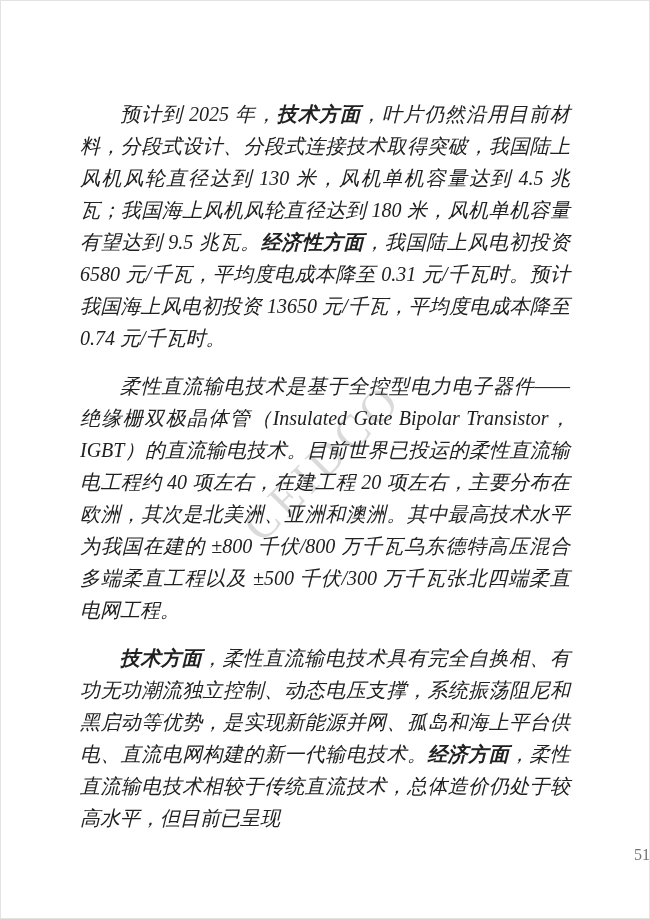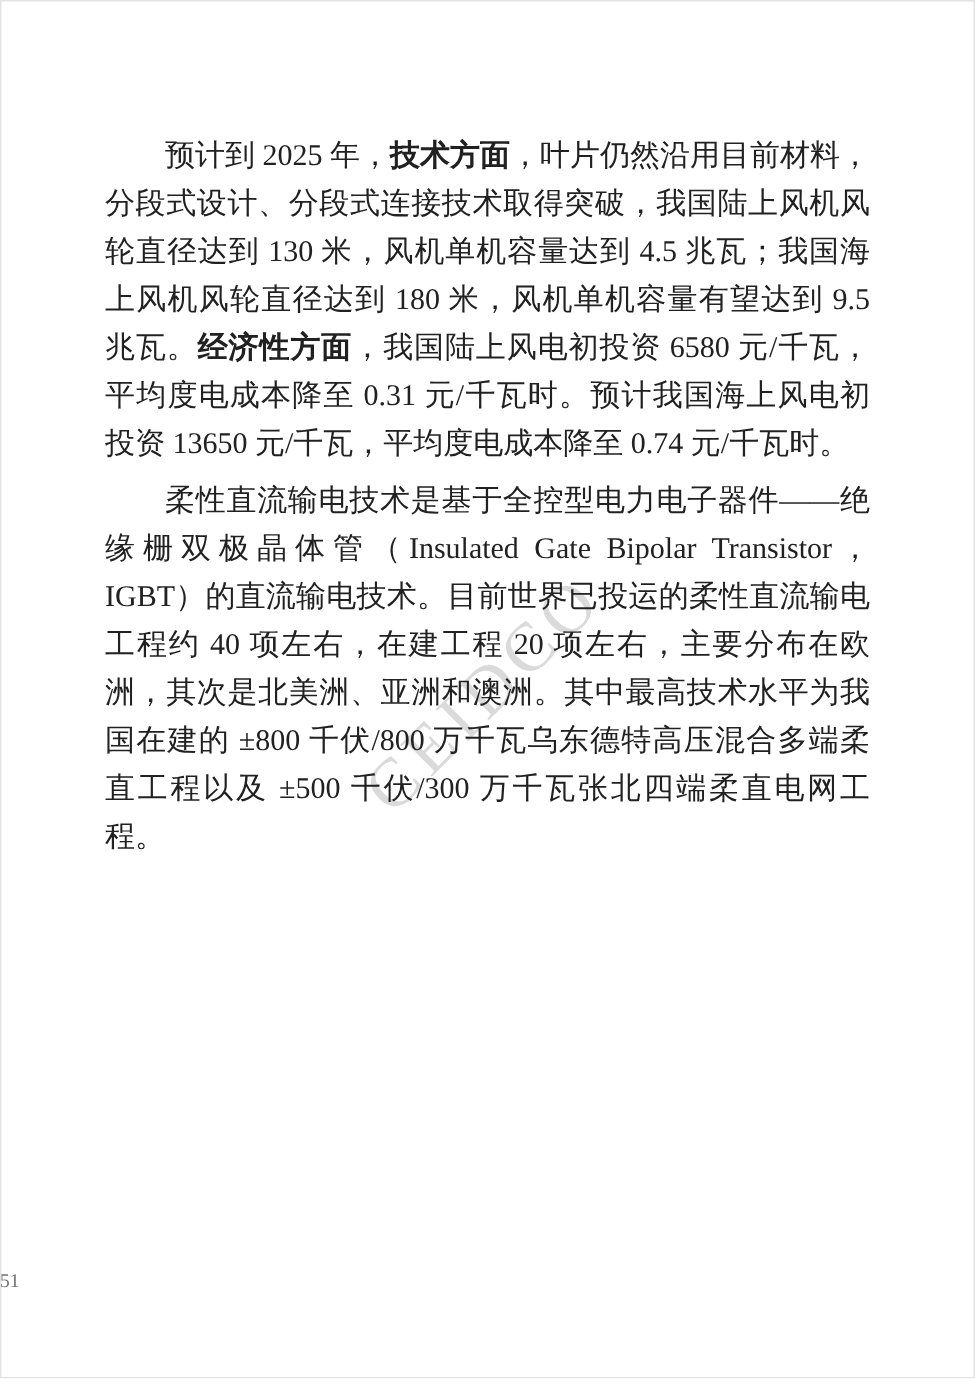--- a/index.html
+++ b/index.html
@@ -29,40 +29,41 @@
     position: absolute;
     left: 64px;
     top: 82px;
     width: 522px;
     z-index: 1;
     color: #212121;
     font-size: 20px;
     line-height: 32px;
     text-align: justify;
   }
-  .content p { margin: 6px; padding: 0; }
+  .content p { margin: 16px; padding: 0; font-style: italic; }
   .content p.body { text-indent: 2em; }
   .content p.heading { text-indent: 0; font-weight: bold; }
   .content .bold { font-weight: bold; }
   .page-number {
     position: absolute;
     left: 0;
     right: 0;
     top: 846px;
-    text-align: left;
-    font-size: 13px;
+    text-align: right;
+    font-size: 16px;
     color: #737373;
     z-index: 1;
   }
 </style>
 </head>
 <body>
 
 <div class="page">
   <div class="watermark">CEIDCO</div>
 
   <div class="content" id="content">
       <p class="body"><span>预计到 2025 年，</span><span class="bold">技术方面</span><span>，叶片仍然沿用目前材料，分段式设计、分段式连接技术取得突破，我国陆上风机风轮直径达到 130 米，风机单机容量达到 4.5 兆瓦；我国海上风机风轮直径达到 180 米，风机单机容量有望达到 9.5 兆瓦。</span><span class="bold">经济性方面</span><span>，我国陆上风电初投资 6580 元/千瓦，平均度电成本降至 0.31 元/千瓦时。预计我国海上风电初投资 13650 元/千瓦，平均度电成本降至 0.74 元/千瓦时。</span></p>
       <p class="body"><span>柔性直流输电技术是基于全控型电力电子器件——绝缘栅双极晶体管（Insulated Gate Bipolar Transistor，IGBT）的直流输电技术。目前世界已投运的柔性直流输电工程约 40 项左右，在建工程 20 项左右，主要分布在欧洲，其次是北美洲、亚洲和澳洲。其中最高技术水平为我国在建的 ±800 千伏/800 万千瓦乌东德特高压混合多端柔直工程以及 ±500 千伏/300 万千瓦张北四端柔直电网工程。</span></p>
+      <p class="body"><span class="bold">技术方面</span><span>，柔性直流输电技术具有完全自换相、有功无功潮流独立控制、动态电压支撑，系统振荡阻尼和黑启动等优势，是实现新能源并网、孤岛和海上平台供电、直流电网构建的新一代输电技术。</span><span class="bold">经济方面</span><span>，柔性直流输电技术相较于传统直流技术，总体造价仍处于较高水平，但目前已呈现</span></p>
     </div>
 
   <div class="page-number">51</div>
 </div>
 
 </body></html>

